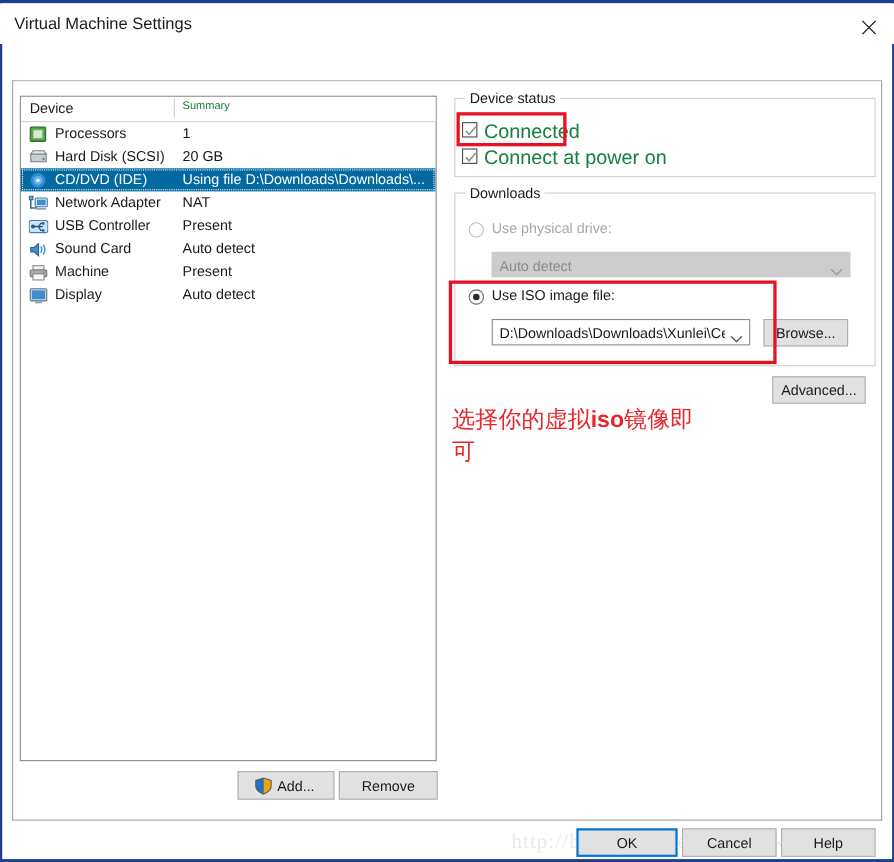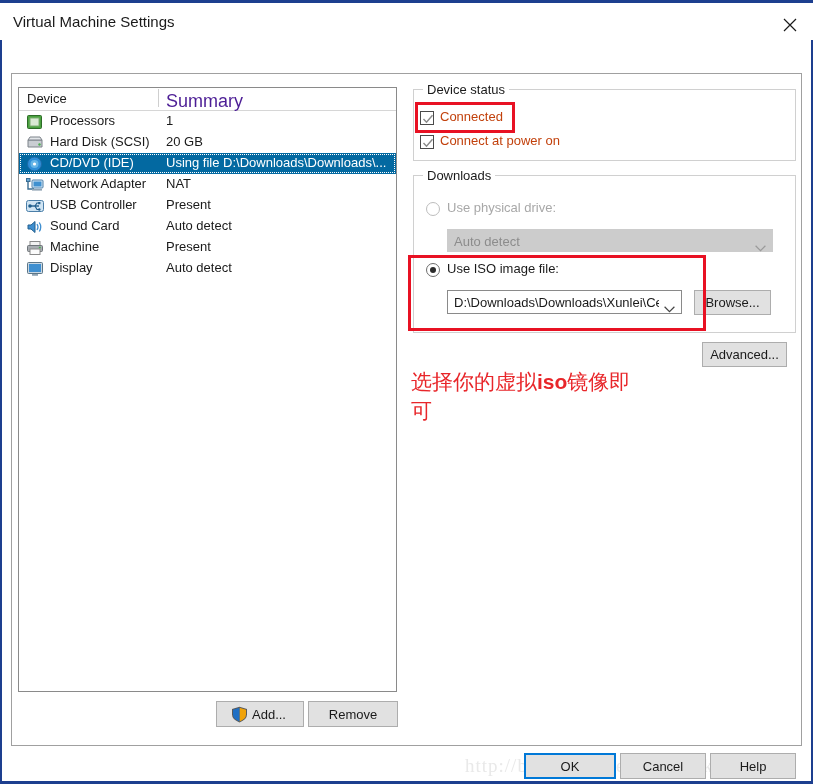--- a/index.html
+++ b/index.html
@@ -124,21 +124,21 @@
     height: 22px;
     background: #ffffff;
     border-bottom: 1px solid #d6d6d6;
   }
   .devhead .col-dev {
     position: absolute; left: 8px; top: 3px;
     font-size: 13px; color: #1a1a1a;
   }
   .devhead .col-sum {
     position: absolute; left: 147px; top: 3px;
-    font-size: 18px; color: #4c1d95;
+    font-size: 10px; color: #15803d;
   }
   .devhead .hsep {
     position: absolute; left: 139px; top: 1px;
     width: 1px; height: 18px; background: #cfcfcf;
   }
   .devrow {
     position: relative;
     height: 21px;
     cursor: default;
   }
@@ -214,21 +214,21 @@
     position: absolute; left: 0; top: 0;
     width: 14px; height: 14px;
     border: 1px solid #4a4a4a;
     background: #ffffff;
     box-sizing: border-box;
     cursor: pointer;
   }
   .cbox svg { position: absolute; left: 1px; top: 1px; }
   .cblabel {
     position: absolute; left: 20px; top: -2px;
-    font-size: 13px; color: #c2410c; white-space: nowrap;
+    font-size: 18px; color: #15803d; white-space: nowrap;
   }
   .cb-connected   { left: 420px; top: 108px; }
   .cb-poweron     { left: 420px; top: 132px; }
 
   
   .rbrow { position: absolute; }
   .rbtn {
     position: absolute; left: 0; top: 0;
     width: 14px; height: 14px;
     border-radius: 50%;

